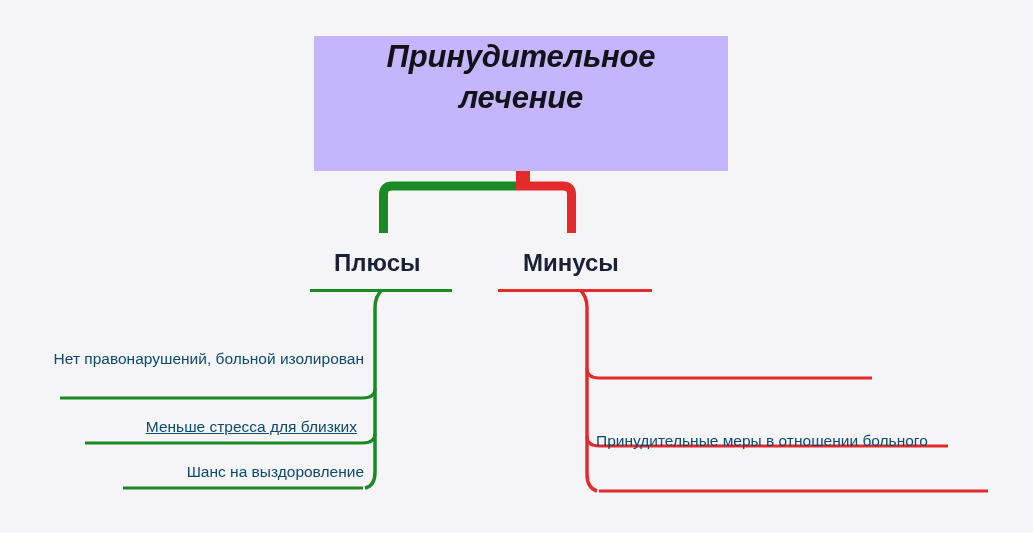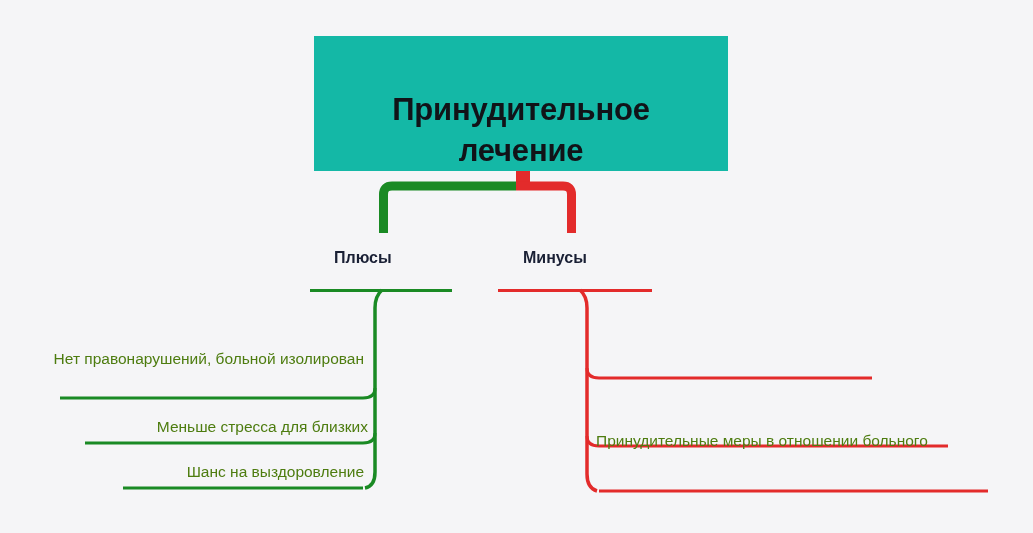--- a/index.html
+++ b/index.html
@@ -27,73 +27,74 @@
     pointer-events: none;
   }
 
   
   .root-node {
     position: absolute;
     left: 314px;
     top: 36px;
     width: 414px;
     height: 135px;
-    background: #14b8a6;
+    background: #c4b5fd;
     display: flex;
-    align-items: flex-end;
+    align-items: flex-start;
     justify-content: center;
     box-sizing: border-box;
     padding: 0 26px;
+    font-style: italic;
   }
   .root-title {
     font-size: 31px;
     font-weight: bold;
     color: #111318;
     text-align: center;
     line-height: 1.33;
     letter-spacing: -0.2px;
   }
 
   
   .branch-label {
     position: absolute;
-    font-size: 16px;
+    font-size: 24px;
     font-weight: bold;
     color: #1a2035;
     white-space: nowrap;
   }
   .branch-label.pros {
     left: 334px;
     top: 249px;
   }
   .branch-label.cons {
     left: 523px;
     top: 249px;
   }
 
   
   .leaf {
     position: absolute;
     font-size: 15.5px;
-    color: #4d7c0f;
+    color: #0c4a6e;
     line-height: 1.45;
     box-sizing: border-box;
   }
   .leaf.left {
     text-align: right;
     padding-right: 8px;
   }
   .leaf.right {
     text-align: left;
     padding-left: 18px;
   }
 
   
   .leaf-l0 { left: 48px;  top: 348px; width: 324px; }
-  .leaf-l1 { left: 52px;  top: 416px; width: 324px; }
+  .leaf-l1 { left: 41px;  top: 416px; width: 324px; text-decoration: underline; }
   .leaf-l2 { left: 48px;  top: 461px; width: 324px; }
 
   
   .leaf-r0 { left: 578px; top: 348px; width: 414px; }
   .leaf-r1 { left: 578px; top: 393px; width: 414px; margin-top: 37px; }
   .leaf-r2 { left: 578px; top: 461px; width: 414px; }
 </style>
 </head>
 <body>
 

